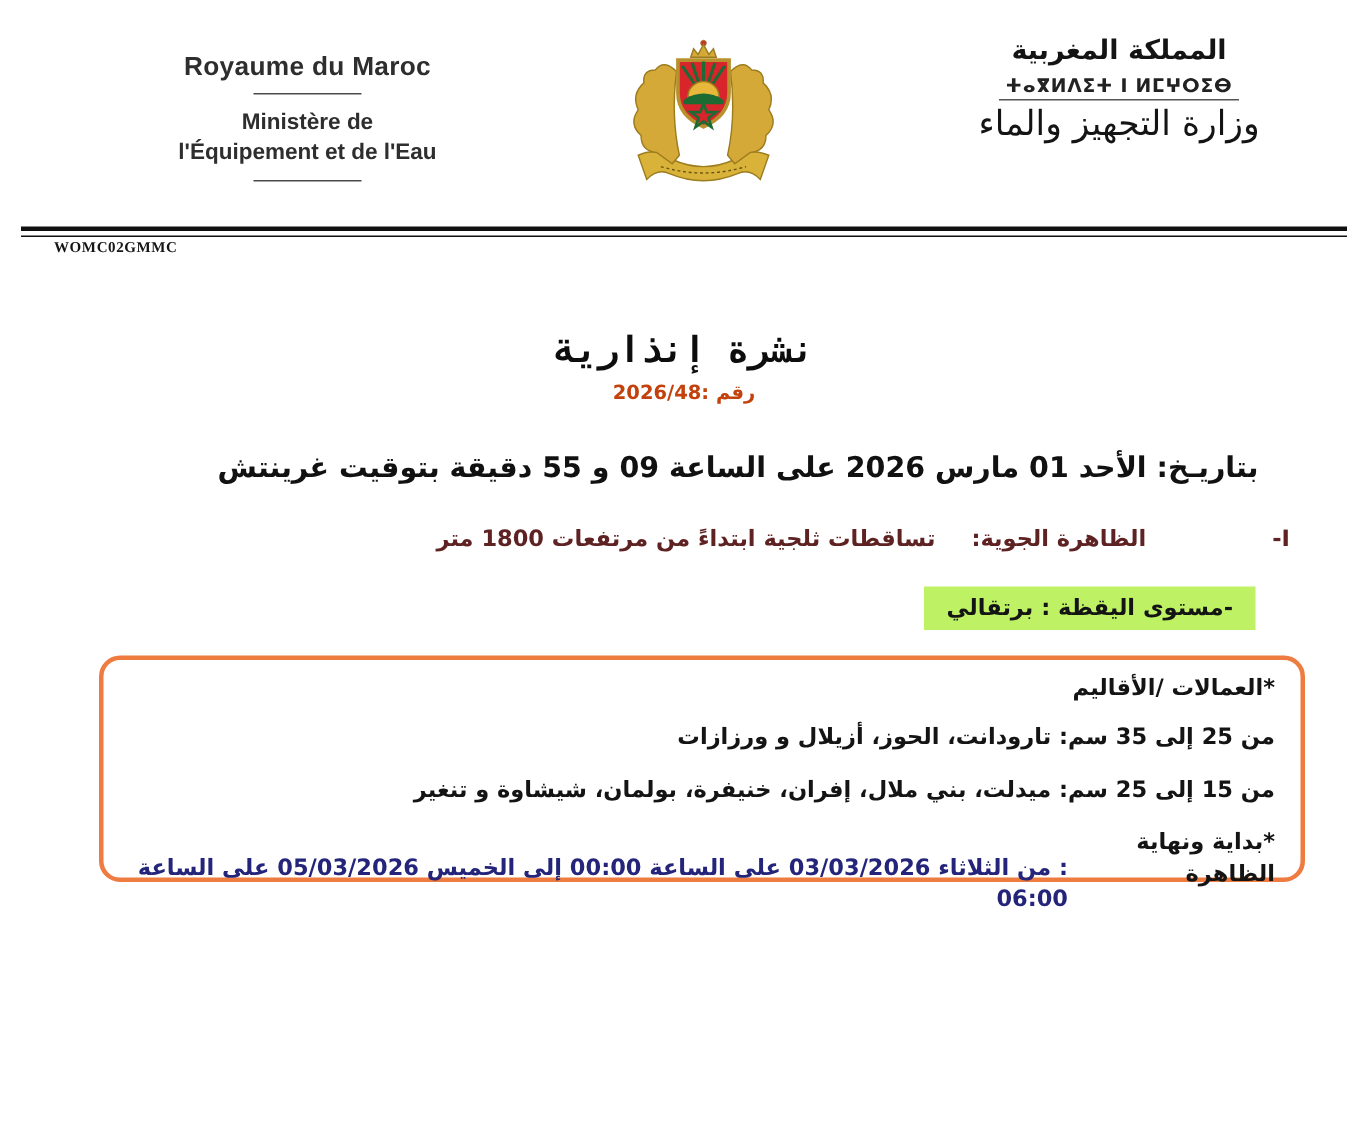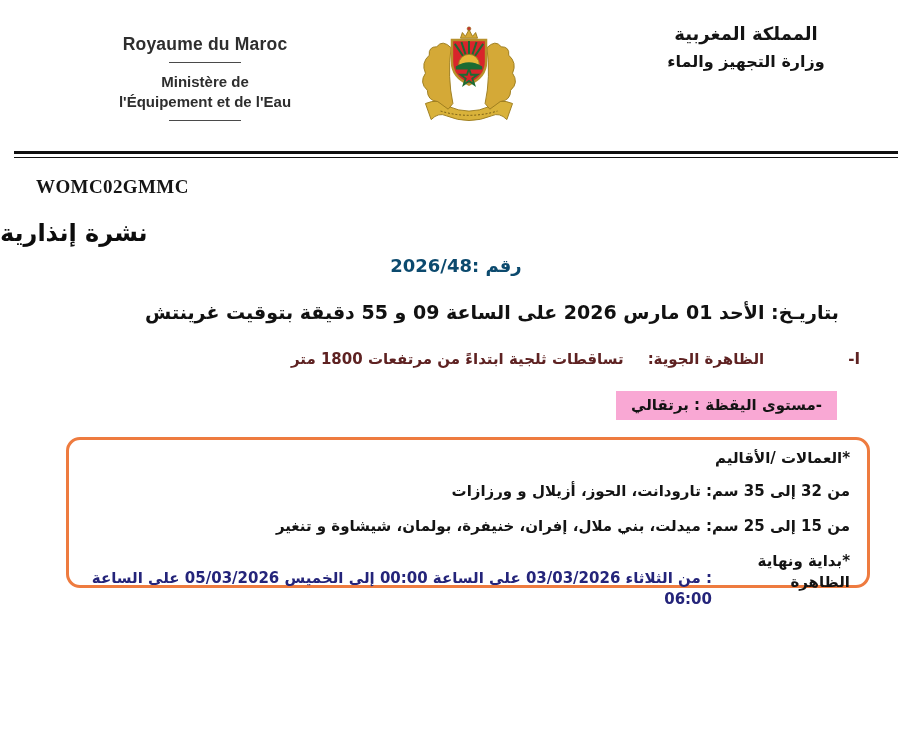--- a/index.html
+++ b/index.html
@@ -12,41 +12,41 @@
   .fr-line2{font-family:"Liberation Sans",sans-serif;font-weight:bold;font-size:15px;line-height:20px;}
   .rule-sm{width:72px;border-top:1.6px solid #4a4a4a;margin:7px auto 9px auto;height:0;}
   .rule-sm2{width:72px;border-top:1.6px solid #4a4a4a;margin:8px auto 0 auto;height:0;}
 
   .emblem{position:absolute;left:412px;top:24px;width:114px;height:106px;}
 
   .ar-block{position:absolute;left:618px;top:22px;width:256px;text-align:center;direction:rtl;color:#141414;}
   .ar-line1{font-weight:bold;font-size:18px;line-height:24px;}
   .tif{direction:ltr;font-size:12.5px;font-weight:bold;letter-spacing:.5px;color:#222;
        display:inline-block;border-bottom:1px solid #555;padding:1px 4px 2px 4px;line-height:15px;}
-  .ar-line2{font-weight:bold;font-size:16px;line-height:28px;margin-top:2px;}
+  .ar-line2{font-weight:normal;font-size:23px;line-height:28px;margin-top:2px;}
 
   .double-rule{position:absolute;left:14px;right:14px;top:151px;height:3px;
                border-top:3.5px solid #101010;border-bottom:1.4px solid #101010;}
-  .refcode{position:absolute;left:36px;top:176px;font-family:"Liberation Serif",serif;
-           font-weight:bold;font-size:19px;letter-spacing:.4px;color:#151515;}
+  .refcode{position:absolute;left:36px;top:160px;font-family:"Liberation Serif",serif;
+           font-weight:bold;font-size:10px;letter-spacing:.4px;color:#151515;}
 
   
-  .title{position:absolute;left:0;top:219px;width:100%;text-align:left;direction:rtl;
-         font-weight:bold;font-size:24px;color:#0d0d0d;}
+  .title{position:absolute;left:0;top:219px;width:100%;text-align:center;direction:rtl;
+         font-weight:bold;font-size:24px;color:#0d0d0d;font-family:Liberation Mono, monospace;}
   .number{position:absolute;left:0;top:255px;width:100%;text-align:center;direction:rtl;
-          font-weight:bold;font-size:18px;color:#0c4a6e;}
+          font-weight:bold;font-size:13px;color:#c2410c;}
   .dateline{position:absolute;left:0;top:301px;width:100%;text-align:center;direction:rtl;
             font-weight:bold;font-size:19px;color:#111;padding-left:36px;}
 
   .phenom-row{position:absolute;top:350px;right:52px;direction:rtl;display:flex;
               align-items:baseline;font-weight:bold;font-size:15px;color:#5e2222;}
   .phenom-marker{margin-left:84px;font-size:15px;}
   .phenom-label{margin-left:24px;}
 
-  .vigilance{position:absolute;top:391px;right:75px;background:#f9a8d4;color:#141414;
+  .vigilance{position:absolute;top:391px;right:75px;background:#bef264;color:#141414;
              direction:rtl;font-weight:bold;font-size:15px;padding:5px 15px 6px 15px;}
 
   .box{position:absolute;left:66px;top:437px;width:804px;height:151px;box-sizing:border-box;
        border:3px solid #ee7b3f;border-radius:14px;direction:rtl;padding:8px 17px 0 17px;
        font-weight:bold;font-size:15px;color:#141414;}
   .box-header{margin-top:1px;}
   .box-row{display:flex;direction:rtl;margin-top:14px;line-height:21px;}
   .box-label{width:138px;flex-shrink:0;}
   .box-value{flex:1;}
   .period-value{color:#24247a;}
@@ -93,20 +93,21 @@
       <path d="M49 43 a11 11 0 0 1 22 0 z" fill="#e8b83a" stroke="#9c7c1e" stroke-width="1"></path>
 
       <path d="M46 45 q14 -9 28 0 l0 3 -28 0 z" fill="#1c6b33"></path>
 
       <polygon points="60,47 62.2,53.6 69,53.6 63.5,57.7 65.6,64.2 60,60.2 54.4,64.2 56.5,57.7 51,53.6 57.8,53.6" fill="none" stroke="#1c6b33" stroke-width="1.9"></polygon>
     </svg>
   </div>
 
   <div class="ar-block">
     <div class="ar-line1">المملكة المغربية</div>
+    <div><span class="tif">ⵜⴰⴳⵍⴷⵉⵜ ⵏ ⵍⵎⵖⵔⵉⴱ</span></div>
     <div class="ar-line2">وزارة التجهيز والماء</div>
   </div>
 
   <div class="double-rule"></div>
   <div class="refcode">WOMC02GMMC</div>
 
   <div class="title">نشرة إنذارية</div>
   <div class="number">رقم :2026/48</div>
   <div class="dateline">بتاريـخ: الأحد 01 مارس 2026 على الساعة 09 و 55 دقيقة بتوقيت غرينتش</div>
 
@@ -115,21 +116,21 @@
     <span class="phenom-label">الظاهرة الجوية:</span>
     <span class="phenom-value">تساقطات ثلجية ابتداءً من مرتفعات 1800 متر</span>
   </div>
 
   <div class="vigilance">-مستوى اليقظة : برتقالي</div>
 
   <div class="box">
     <div class="box-header">*العمالات /الأقاليم</div>
 
     <div class="box-row">
-      <span class="box-label">من 32 إلى 35 سم</span>
+      <span class="box-label">من 25 إلى 35 سم</span>
       <span class="box-value">: تارودانت، الحوز، أزيلال و ورزازات</span>
     </div>
 
     <div class="box-row">
       <span class="box-label">من 15 إلى 25 سم</span>
       <span class="box-value">: ميدلت، بني ملال، إفران، خنيفرة، بولمان، شيشاوة و تنغير</span>
     </div>
 
     <div class="box-row">
       <span class="box-label">*بداية ونهاية الظاهرة</span>

